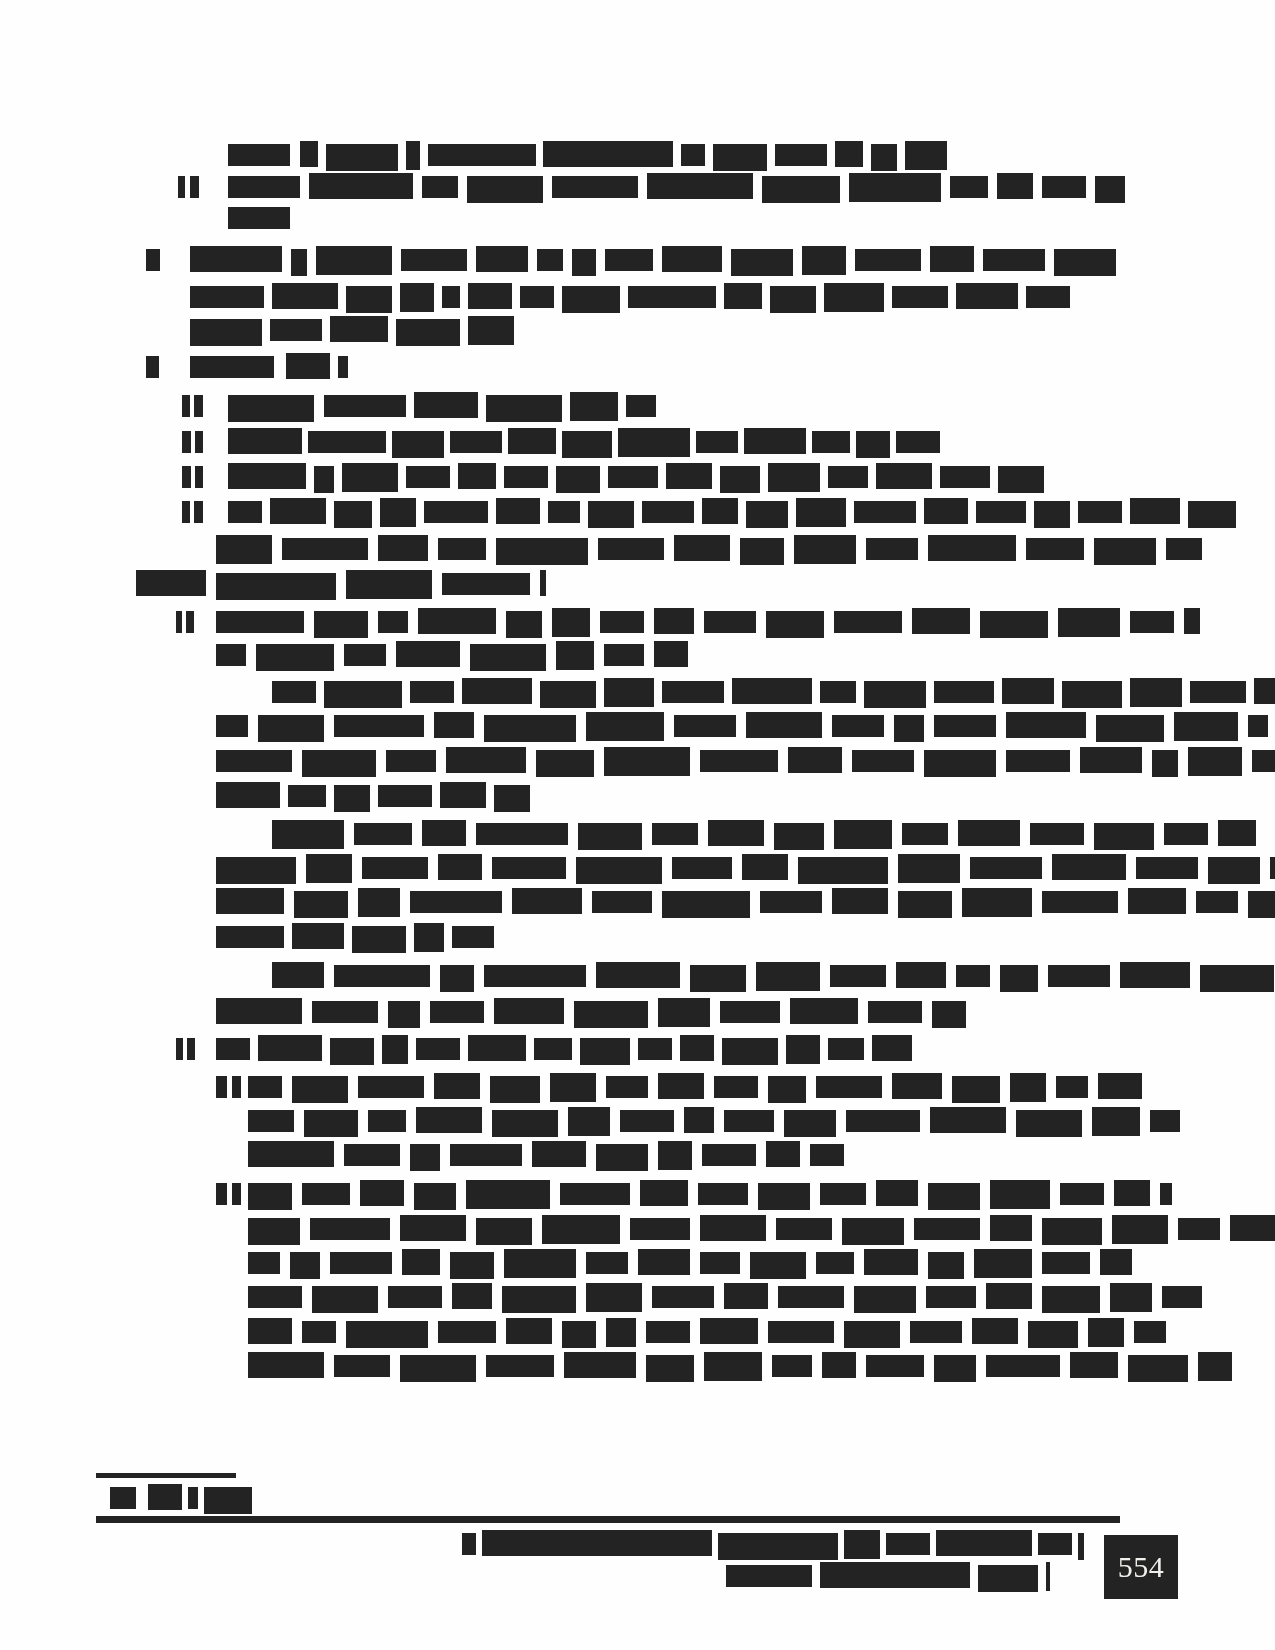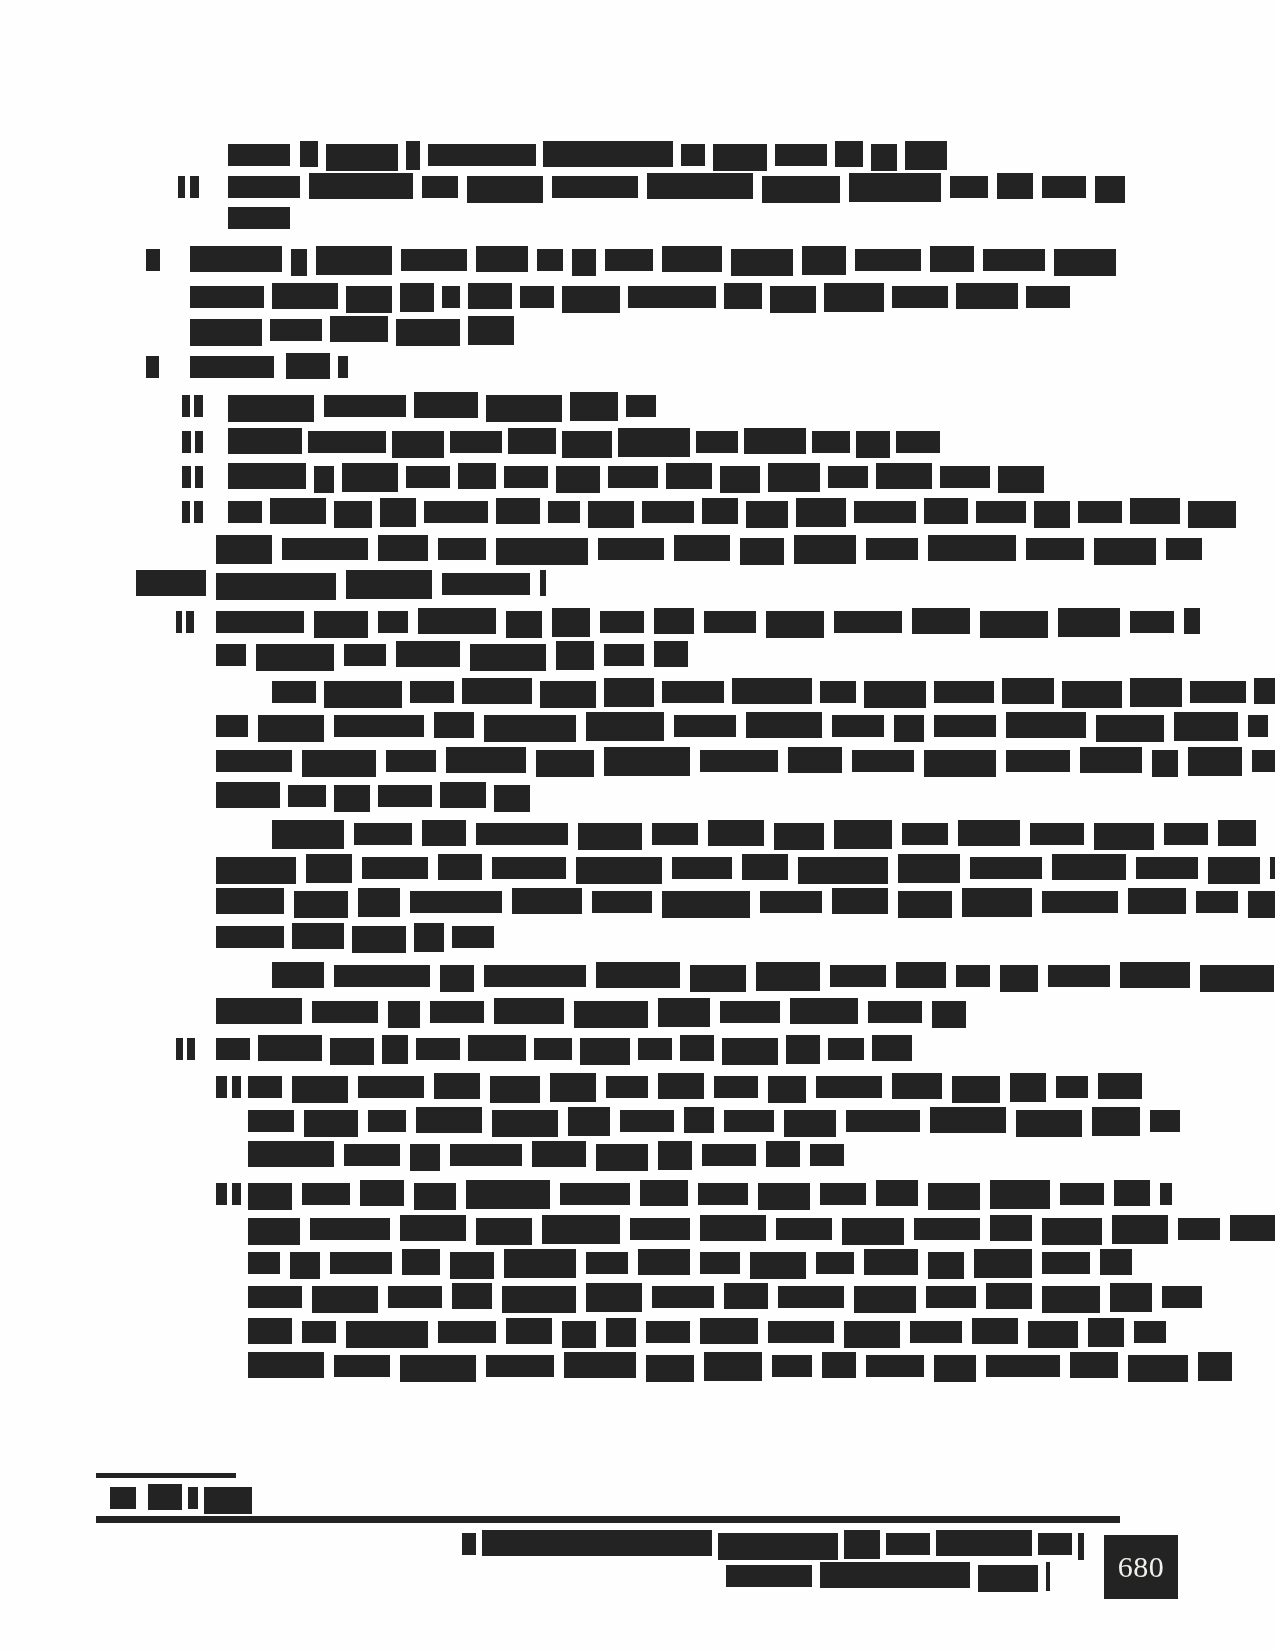--- a/index.html
+++ b/index.html
@@ -161,15 +161,15 @@
   <div id="footnote-layer">
       <div class="fn-rule" style="left: 96px; top: 1473px; width: 140px; height: 5px;"></div>
       <div class="rline" style="left: 110px; top: 1484px;"><span class="rb " style="width: 26px;"></span><span class="gap" style="width: 12px;"></span><span class="rb asc" style="width: 34px;"></span><span class="gap" style="width: 6px;"></span><span class="rb " style="width: 10px;"></span><span class="gap" style="width: 6px;"></span><span class="rb desc" style="width: 48px;"></span></div>
     </div>
   <div id="footer-layer">
       <div class="page-rule" style="left: 96px; top: 1516px; width: 1024px; height: 7px;"></div>
       <div class="rline" style="left: 462px; top: 1530px;"><span class="rb " style="width: 14px;"></span><span class="gap" style="width: 6px;"></span><span class="rb asc" style="width: 230px;"></span><span class="gap" style="width: 6px;"></span><span class="rb desc" style="width: 120px;"></span><span class="gap" style="width: 6px;"></span><span class="rb tall" style="width: 36px;"></span><span class="gap" style="width: 6px;"></span><span class="rb " style="width: 44px;"></span><span class="gap" style="width: 6px;"></span><span class="rb asc" style="width: 96px;"></span><span class="gap" style="width: 6px;"></span><span class="rb " style="width: 34px;"></span><span class="gap" style="width: 6px;"></span><span class="rb desc" style="width: 6px;"></span></div>
       <div class="rline" style="left: 726px; top: 1562px;"><span class="rb " style="width: 86px;"></span><span class="gap" style="width: 8px;"></span><span class="rb asc" style="width: 150px;"></span><span class="gap" style="width: 8px;"></span><span class="rb desc" style="width: 60px;"></span><span class="gap" style="width: 8px;"></span><span class="rb tall" style="width: 4px;"></span></div>
     </div>
   <div class="pagenum-box" id="pagenum-box" style="left: 1104px; top: 1535px; width: 74px; height: 64px;">
-    <span class="pagenum-text">680</span>
+    <span class="pagenum-text">554</span>
   </div>
 </div>
 
 </body></html>

